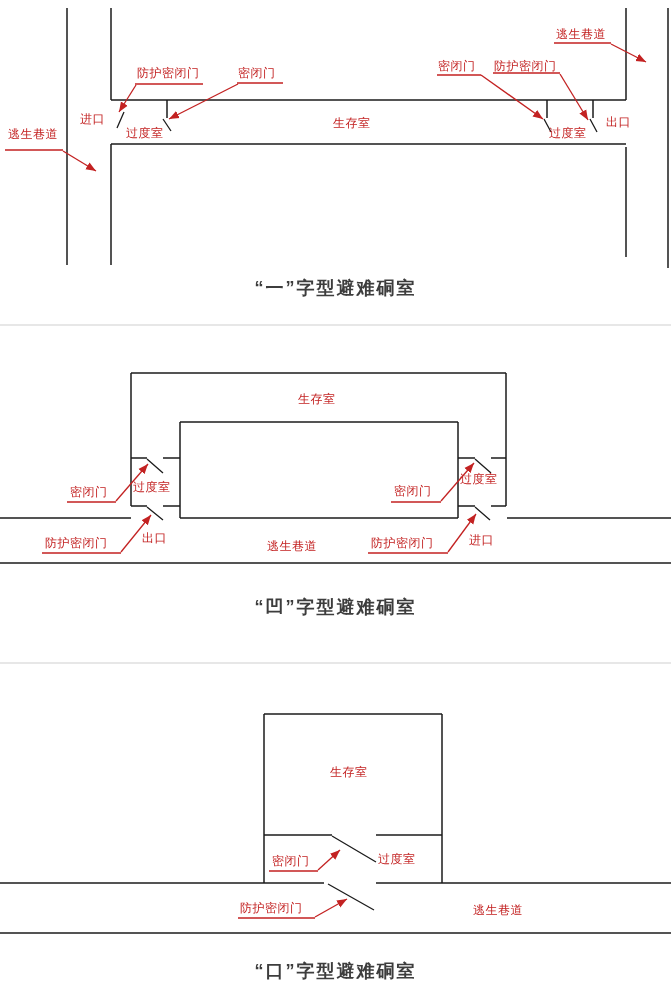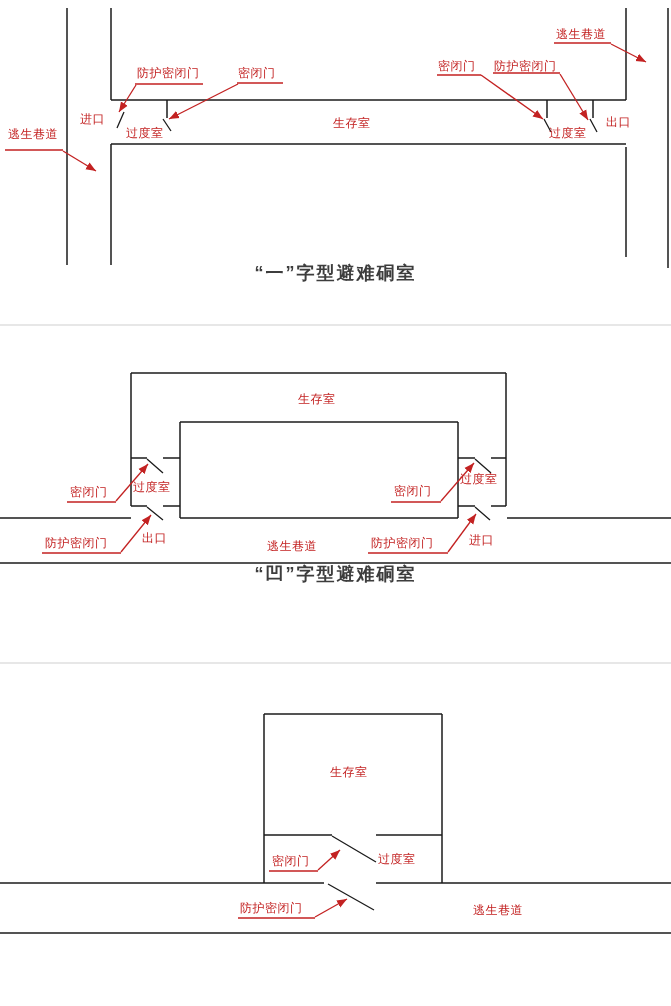--- a/index.html
+++ b/index.html
@@ -79,33 +79,34 @@
   <div class="lbl" style="left:238px;top:66px">密闭门</div>
   <div class="lbl" style="left:438px;top:59px">密闭门</div>
   <div class="lbl" style="left:494px;top:59px">防护密闭门</div>
   <div class="lbl" style="left:556px;top:27px">逃生巷道</div>
   <div class="lbl" style="left:8px;top:127px">逃生巷道</div>
   <div class="lbl" style="left:80px;top:112px">进口</div>
   <div class="lbl" style="left:126px;top:126px">过度室</div>
   <div class="lbl" style="left:333px;top:116px">生存室</div>
   <div class="lbl" style="left:549px;top:126px">过度室</div>
   <div class="lbl" style="left:606px;top:115px">出口</div>
-  <div class="caption" style="top:261px">“一”字型避难硐室</div>
+  <div class="caption" style="top:276px">“一”字型避难硐室</div>
 
   <div class="lbl" style="left:298px;top:392px">生存室</div>
   <div class="lbl" style="left:70px;top:485px">密闭门</div>
   <div class="lbl" style="left:133px;top:480px">过度室</div>
   <div class="lbl" style="left:45px;top:536px">防护密闭门</div>
   <div class="lbl" style="left:142px;top:531px">出口</div>
   <div class="lbl" style="left:394px;top:484px">密闭门</div>
   <div class="lbl" style="left:460px;top:472px">过度室</div>
   <div class="lbl" style="left:371px;top:536px">防护密闭门</div>
   <div class="lbl" style="left:469px;top:533px">进口</div>
   <div class="lbl" style="left:267px;top:539px">逃生巷道</div>
-  <div class="caption" style="top:562px">“凹”字型避难硐室</div>
+  <div class="caption" style="top:595px">“凹”字型避难硐室</div>
 
   <div class="lbl" style="left:330px;top:765px">生存室</div>
   <div class="lbl" style="left:272px;top:854px">密闭门</div>
   <div class="lbl" style="left:378px;top:852px">过度室</div>
   <div class="lbl" style="left:240px;top:901px">防护密闭门</div>
   <div class="lbl" style="left:473px;top:903px">逃生巷道</div>
+  <div class="caption" style="top:959px">“口”字型避难硐室</div>
 
 </div>
 
 </body></html>

